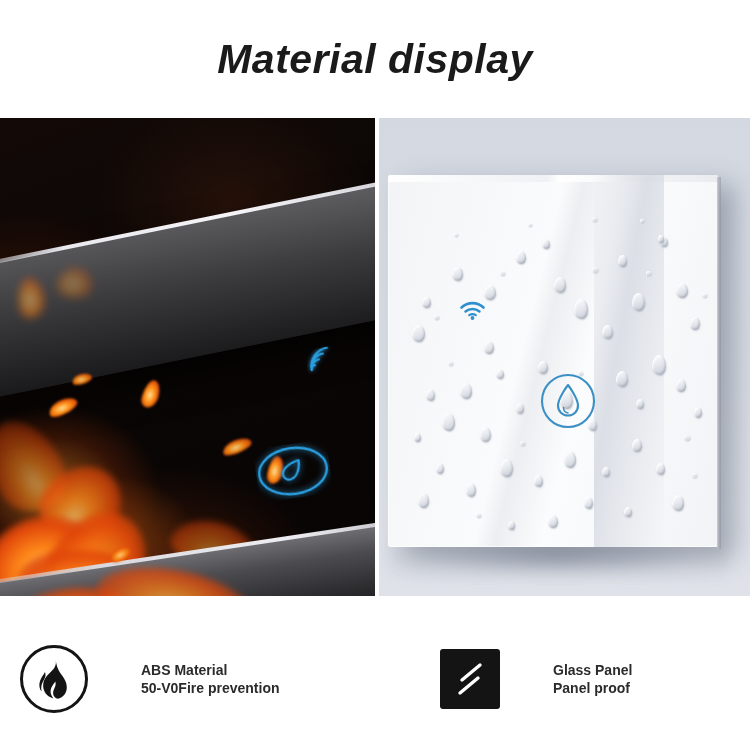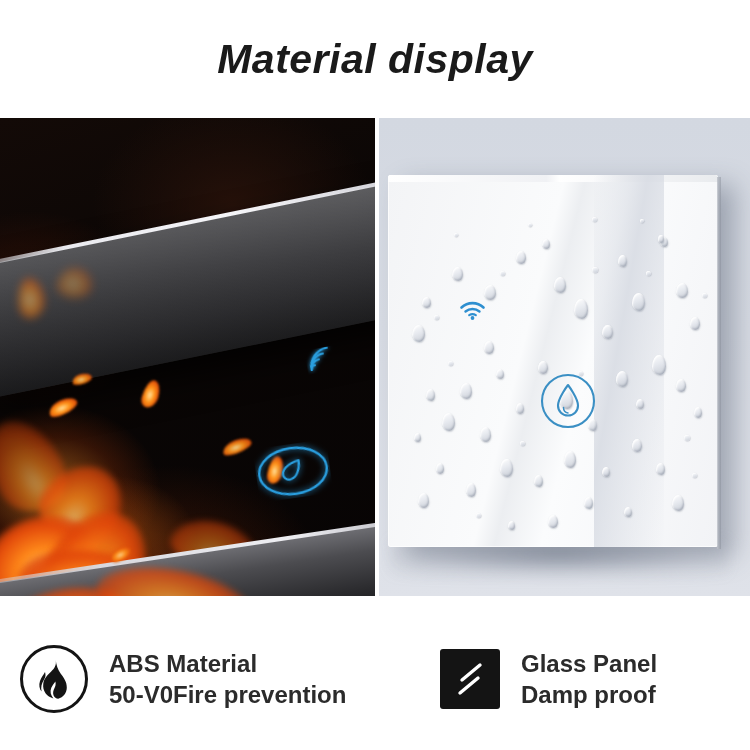--- a/index.html
+++ b/index.html
@@ -255,25 +255,26 @@
     display: flex;
     align-items: center;
   }
   .feature.left  { width: 420px; padding-left: 20px; }
   .feature.right { width: 310px; }
   .f-icon {
     flex: 0 0 auto;
     margin-right: 21px;
   }
   .f-text {
-    font-size: 24px;
+    font-size: 14px;
     font-weight: bold;
     color: #2b2b2b;
     line-height: 1.30;
     white-space: nowrap;
+    margin-left: 32px;
   }
   .flame-badge {
     width: 62px; height: 62px;
     border: 3px solid #141414;
     border-radius: 50%;
     display: flex; align-items: center; justify-content: center;
   }
   .glass-badge {
     width: 60px; height: 60px;
     background: #141414;
@@ -457,16 +458,16 @@
         <svg viewBox="0 0 40 40" width="40" height="40" aria-hidden="true">
           <g stroke="#ffffff" stroke-width="3.4" stroke-linecap="round">
             <line x1="12" y1="21" x2="30" y2="6"></line>
             <line x1="10" y1="34" x2="28" y2="19"></line>
           </g>
         </svg>
       </div>
     </div>
     <div class="f-text">
       <div>Glass Panel</div>
-      <div>Damp proof</div>
+      <div>Panel proof</div>
     </div>
   </div>
 </div>
 
 </body></html>

